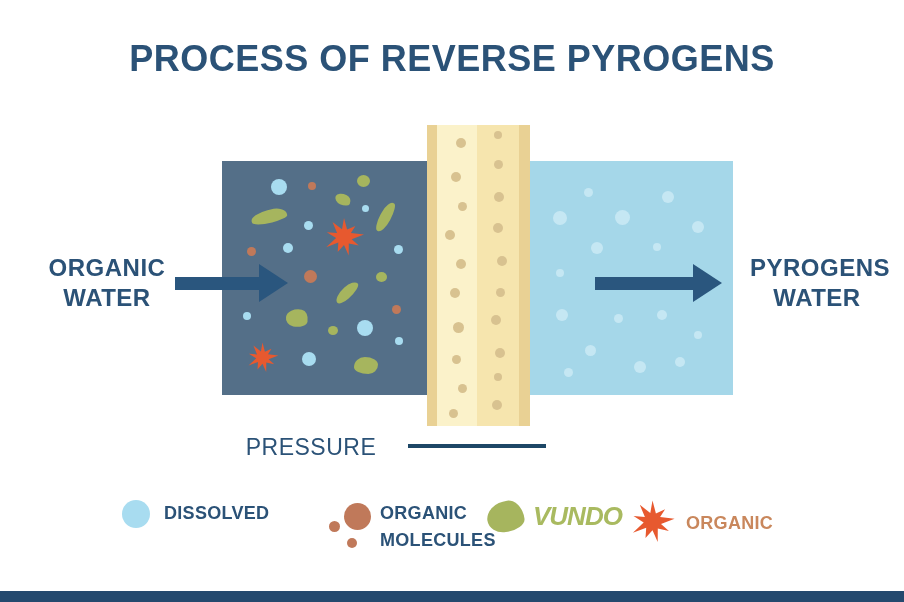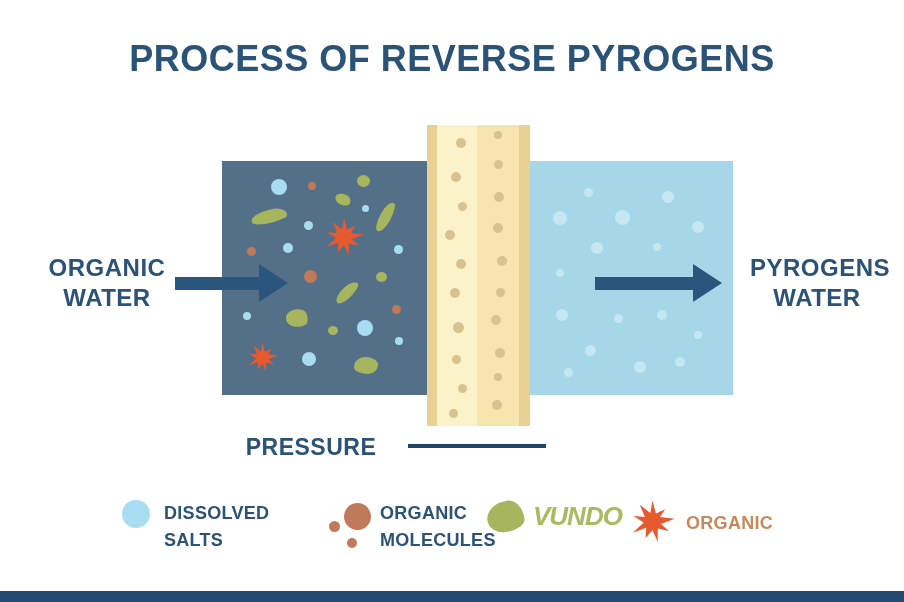--- a/index.html
+++ b/index.html
@@ -32,21 +32,21 @@
   #source-label{left:38px;top:253px;width:138px;}
   #purified-label{left:750px;top:253px;width:134px;}
   .arrow-shaft{position:absolute;height:13px;background:var(--arrow);z-index:4;}
   .arrow-head{
     position:absolute;width:0;height:0;z-index:4;
     border-top:19px solid transparent;border-bottom:19px solid transparent;
     border-left:29px solid var(--arrow);
   }
   #pressure-label{
     left:240px;top:434px;width:142px;text-align:center;
-    font-size:23px;font-weight:700;letter-spacing:.5px;color:var(--navy);z-index:5;
+    font-size:23px;font-weight:400;letter-spacing:.5px;color:var(--navy);z-index:5;
   }
   #pressure-line{left:408px;top:444px;width:138px;height:4px;background:var(--pressure-line);z-index:5;}
   .legend-label{
     font-size:18px;font-weight:800;line-height:27px;letter-spacing:.3px;
     color:var(--navy);z-index:5;
   }
   #legend-salts-icon{left:122px;top:500px;width:28px;height:28px;border-radius:50%;background:var(--salt);z-index:5;}
   #legend-salts-label{left:164px;top:500px;}
   #legend-organic-big{left:344px;top:503px;width:27px;height:27px;border-radius:50%;background:var(--organic);z-index:5;}
   #legend-organic-s1{left:329px;top:521px;width:11px;height:11px;border-radius:50%;background:var(--organic);z-index:5;}
@@ -90,21 +90,20 @@
   <div class="arrow-shaft" style="left:595px;top:277px;width:99px;"></div>
   <div class="arrow-head" style="left:693px;top:264px;"></div>
 
   <div id="pressure-label" class="abs">PRESSURE</div>
   <div id="pressure-line" class="abs"></div>
 
   <div>
     <div id="legend-salts-icon" class="abs"></div>
     <div id="legend-salts-label" class="abs legend-label">
       <div>DISSOLVED</div>
-      <div>SALTS</div>
     </div>
 
     <div id="legend-organic-big" class="abs"></div>
     <div id="legend-organic-s1" class="abs"></div>
     <div id="legend-organic-s2" class="abs"></div>
     <div id="legend-organic-label" class="abs legend-label">
       <div>ORGANIC</div>
       <div>MOLECULES</div>
     </div>
 

